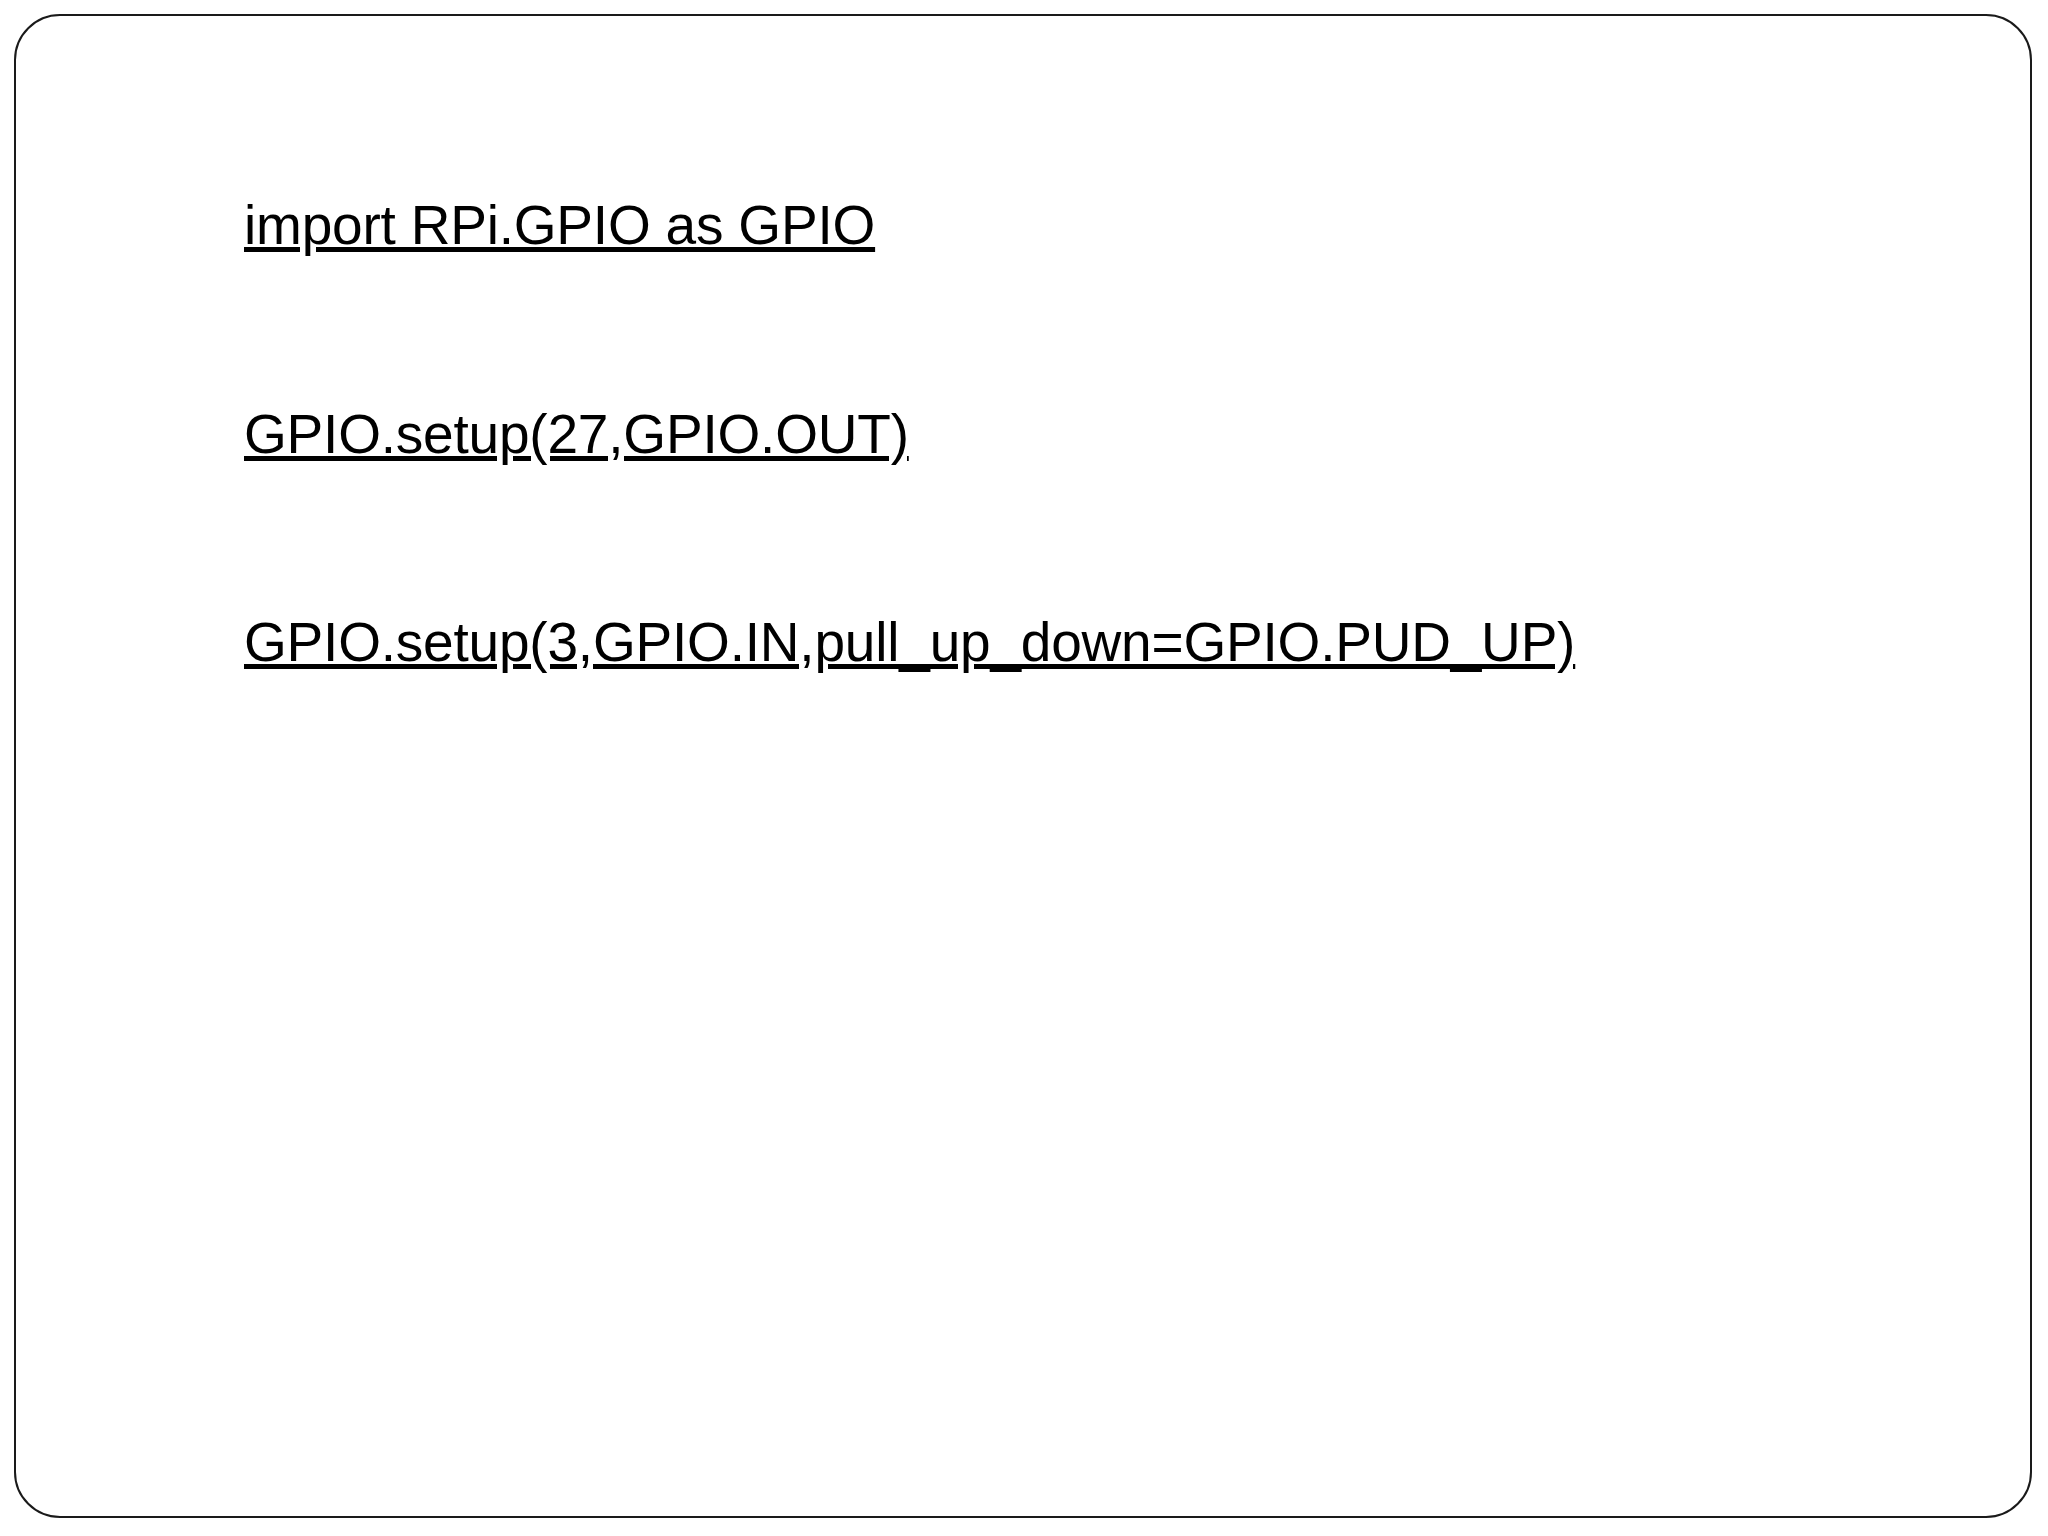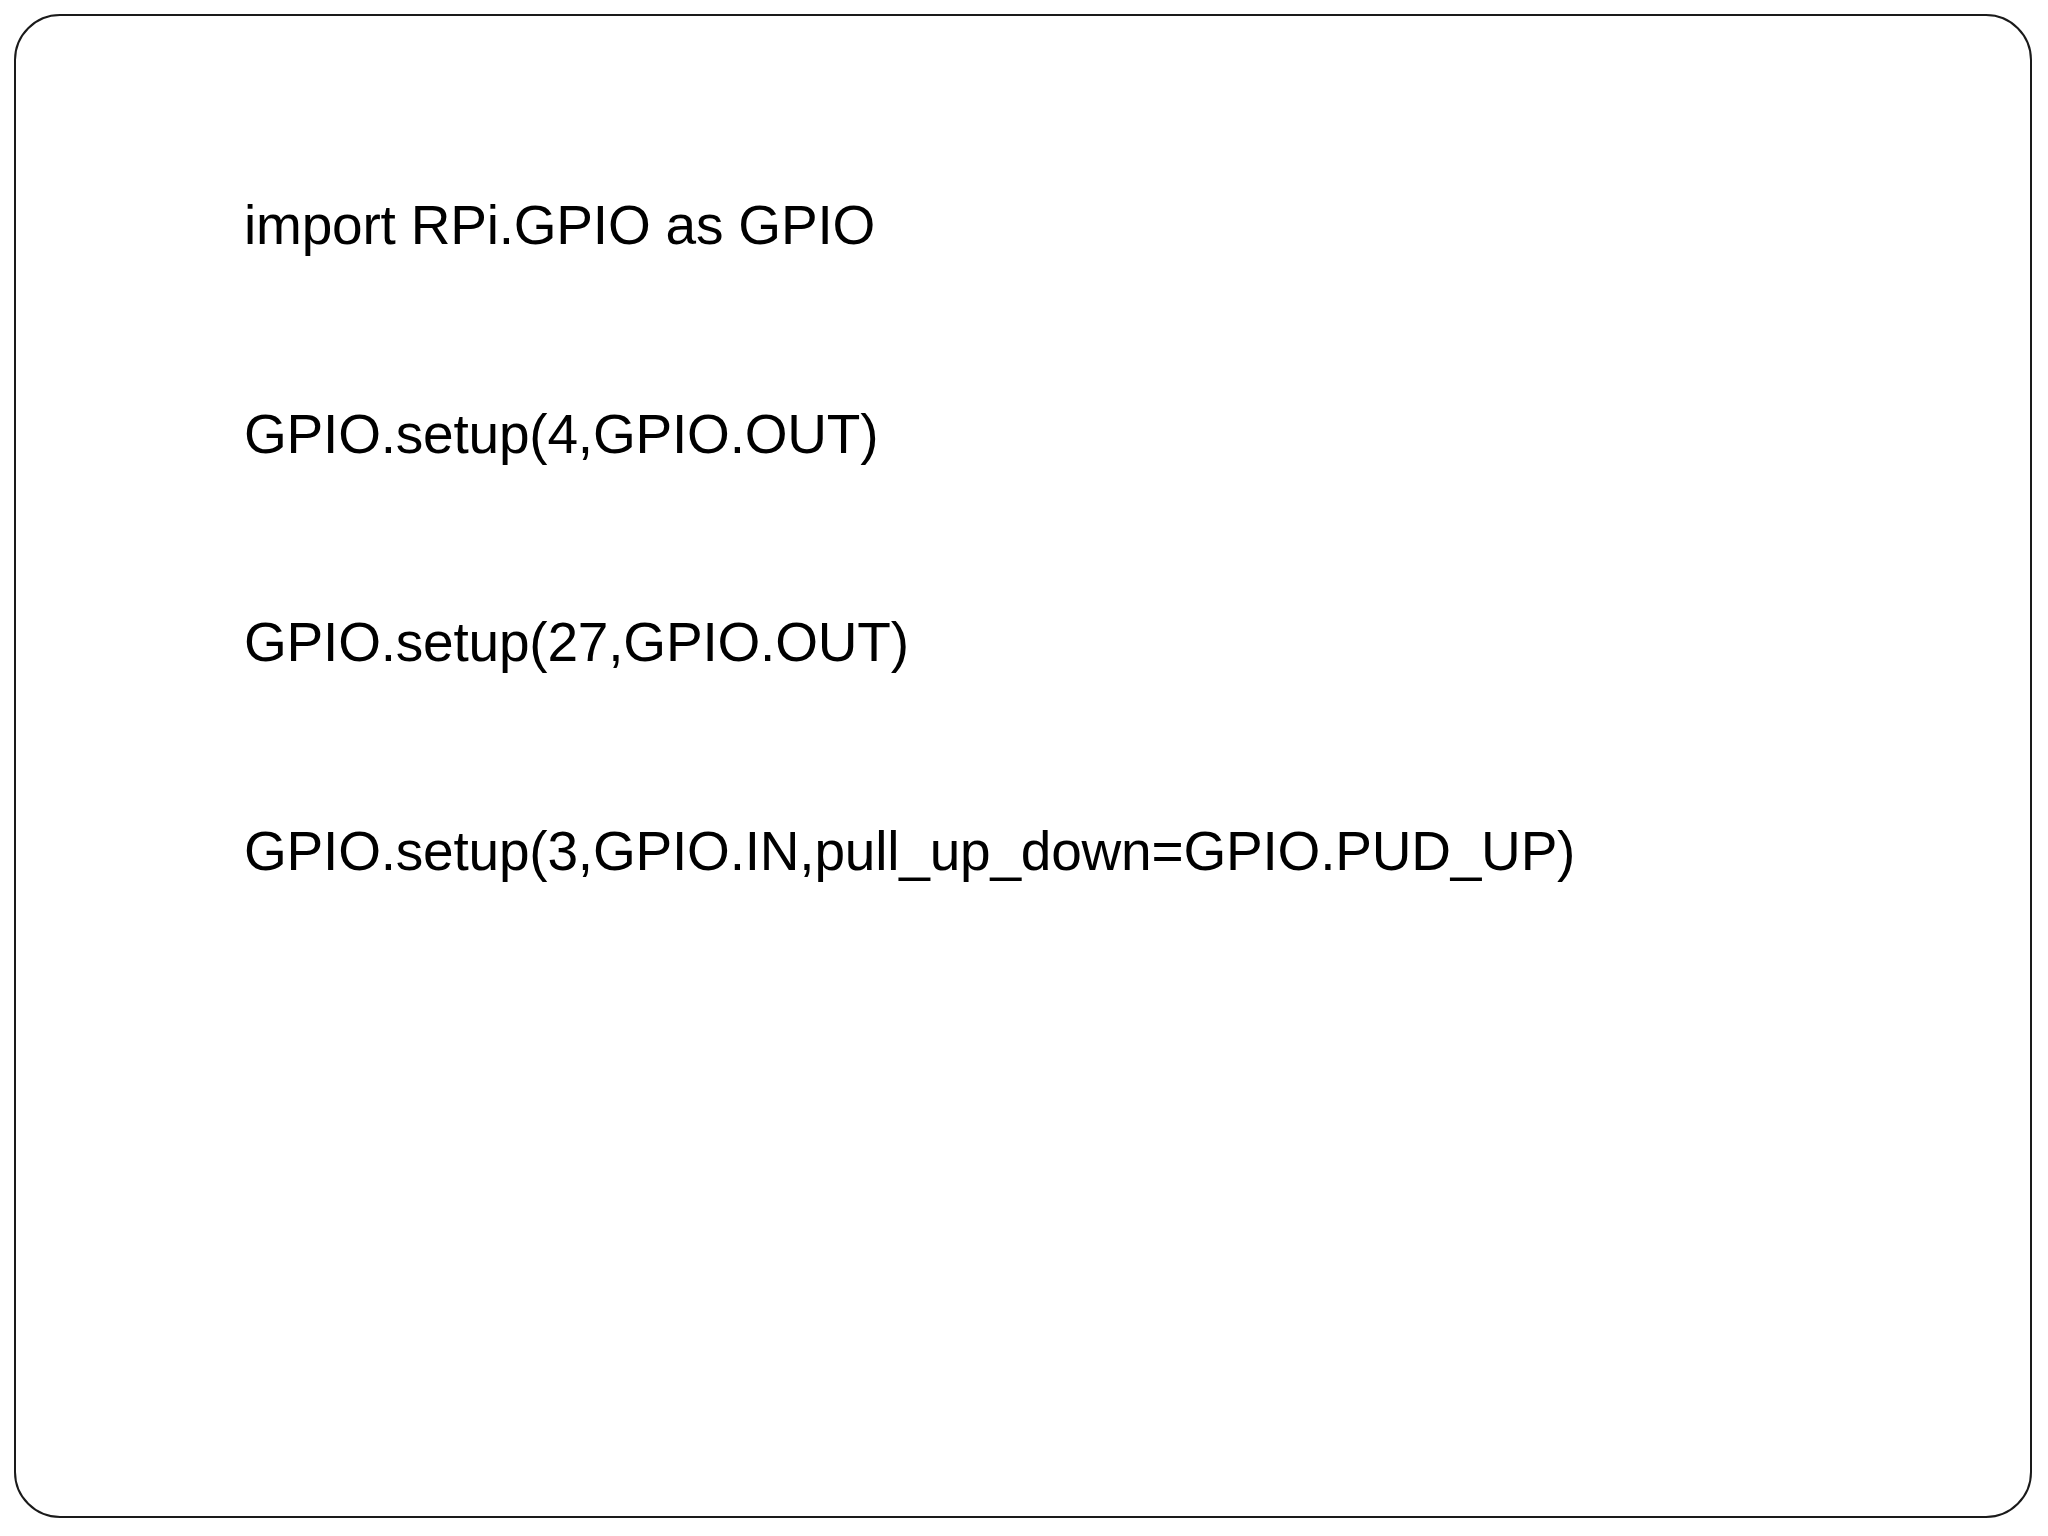--- a/index.html
+++ b/index.html
@@ -46,32 +46,32 @@
     line-height: 69.5px;
     color: #000000;
     white-space: pre;
     letter-spacing: -0.2px;
   }
 
   .code-line {
     display: block;
     white-space: pre;
     min-height: 69.5px;
+    text-decoration: underline;
   }
 </style>
 </head>
 <body>
 
 <div id="slide">
 
   <div id="slide-frame">
 
     <div id="code-block">
       <span class="code-line">import RPi.GPIO as GPIO</span>
-      <span class="code-line">GPIO.setup(4,GPIO.OUT)</span>
       <span class="code-line">GPIO.setup(27,GPIO.OUT)</span>
       <span class="code-line">GPIO.setup(3,GPIO.IN,pull_up_down=GPIO.PUD_UP)</span>
       
       
       
       
       
       
     </div>
 

